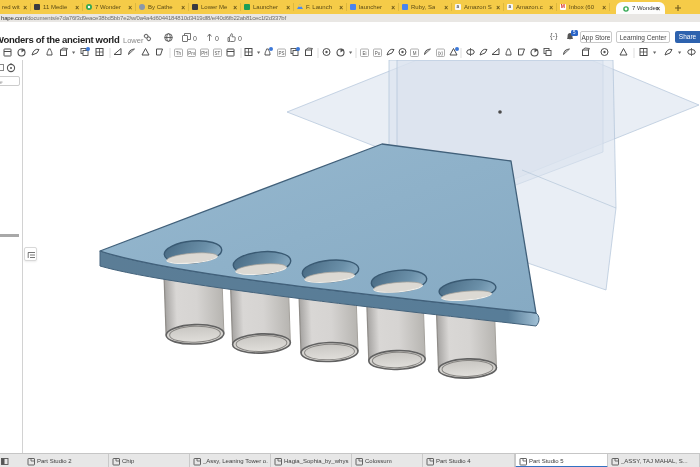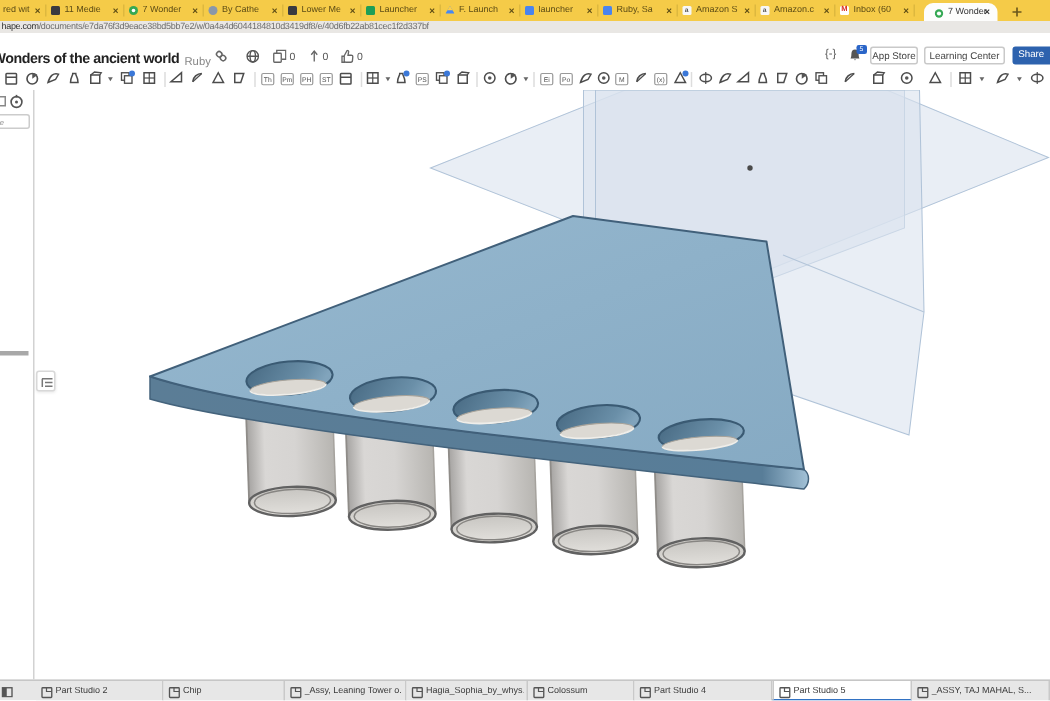--- a/index.html
+++ b/index.html
@@ -245,21 +245,21 @@
   <svg class="abs" style="left:674px;top:3.5px" width="8" height="8">
       <path d="M4,1 V7 M1,4 H7" stroke="#6b581c" stroke-width="1.1"></path>
     </svg>
 
   <div id="urlbar">
       <div id="urltext"><span style="color:#333">hape.com</span>/documents/e7da76f3d9eace38bd5bb7e2/w/0a4a4d6044184810d3419df8/e/40d6fb22ab81cec1f2d337bf</div>
     </div>
 
   <div id="osheader">
     <div id="doctitle">Wonders of the ancient world</div>
-    <div id="docmain">Ruby</div>
+    <div id="docmain">Lower</div>
 
     <svg class="abs" style="left:143px;top:11px" width="9" height="9">
         <g fill="none" stroke="#666" stroke-width="1" transform="rotate(-45 4.5 4.5)">
           <rect x="2.8" y="0.8" width="3.4" height="3.6" rx="1.6"></rect>
           <rect x="2.8" y="4.4" width="3.4" height="3.6" rx="1.6"></rect>
         </g>
       </svg>
 
     <svg class="abs" style="left:164px;top:10.5px" width="9" height="9">
         <g fill="none" stroke="#555" stroke-width="0.9">

